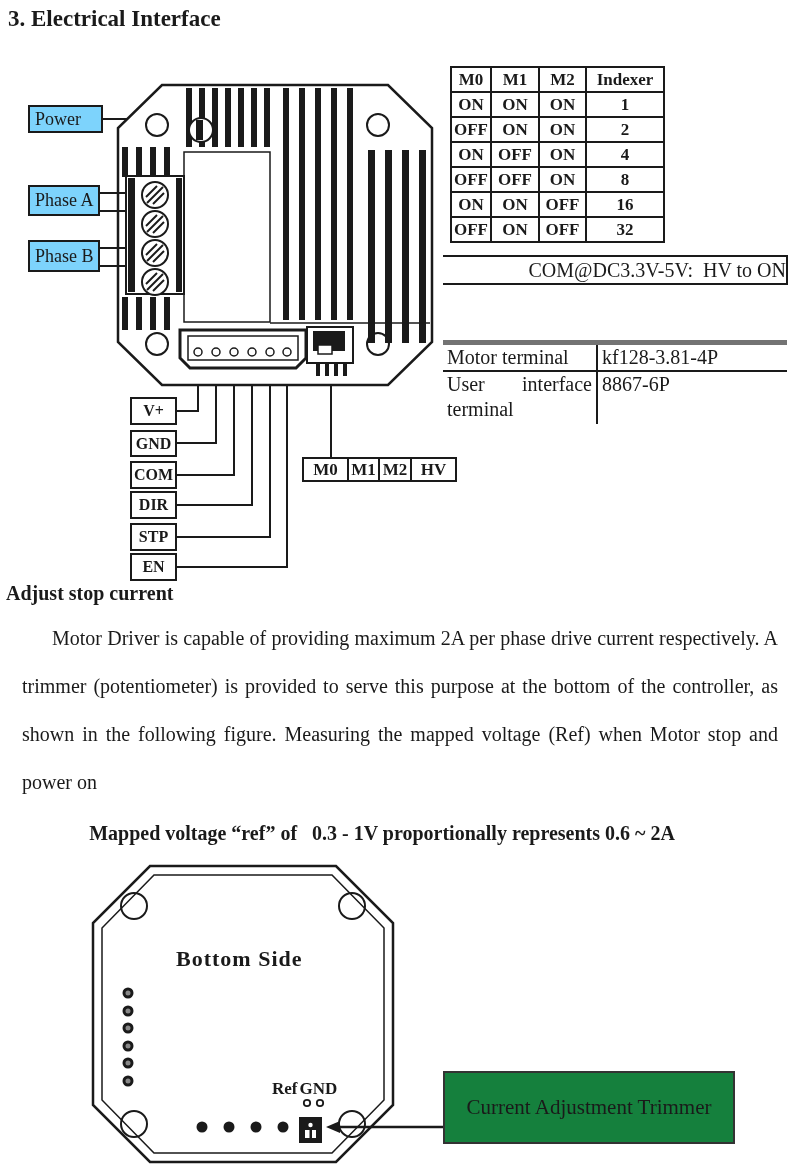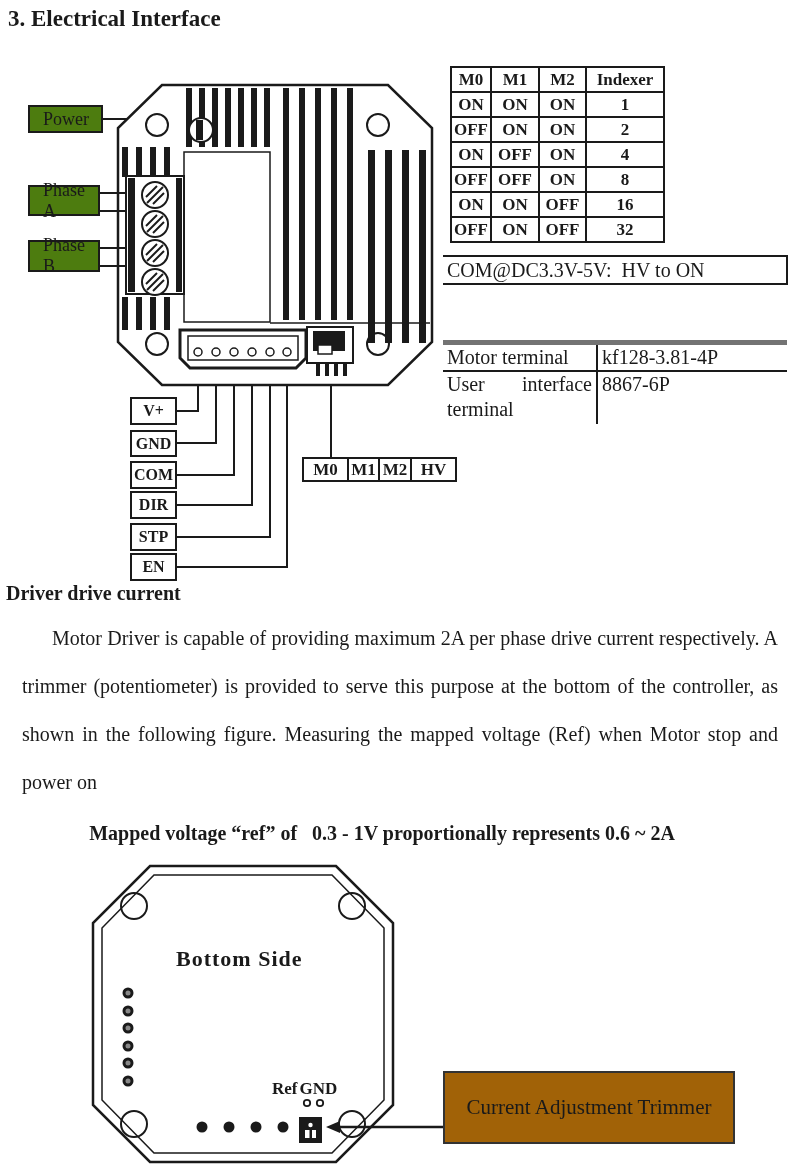--- a/index.html
+++ b/index.html
@@ -22,60 +22,60 @@
     font-size:20px;font-weight:bold;white-space:pre;
   }
   
   table{border-collapse:collapse;table-layout:fixed;}
   .indexer-table{left:450px;top:66px;}
   .indexer-table th,.indexer-table td{
     border:2px solid #1a1a1a;font-size:17px;font-weight:bold;
     text-align:center;height:23px;padding:0;
   }
   
-  .com-table{left:443px;top:255px;}
+  .com-table{left:443px;top:255px;text-align:right;}
   .com-table td{
     border-top:2px solid #1a1a1a;border-bottom:2px solid #1a1a1a;
     border-right:2px solid #1a1a1a;border-left:none;
     font-size:20px;height:26px;padding:0 0 0 4px;white-space:pre;
   }
   
   .terminal-table{left:443px;top:340px;}
   .terminal-table td{
     font-size:20px;vertical-align:top;padding:0 4px;line-height:25px;
   }
   .terminal-table tr.row-1 td{
     border-top:5px solid #737373;border-bottom:2px solid #1a1a1a;height:24px;
   }
   .terminal-table tr.row-2 td{border-bottom:none;height:52px;}
   .terminal-table td.t-label{border-right:2px solid #1a1a1a;text-align:justify;}
   
   .wire-box{
-    position:absolute;border:2px solid #1a1a1a;background:#4d7c0f;
-    display:flex;align-items:center;font-size:18px;padding-left:13px;
+    position:absolute;border:2px solid #1a1a1a;background:#7dd3fc;
+    display:flex;align-items:center;font-size:18px;padding-left:5px;
     box-sizing:border-box;
   }
   .pin-box{
     position:absolute;border:2px solid #1a1a1a;background:#fff;
     display:flex;align-items:center;justify-content:center;
     font-size:16px;font-weight:bold;box-sizing:border-box;
   }
   
   .mode-strip{left:302px;top:457px;}
   .mode-strip td{
     border:2px solid #1a1a1a;font-size:17px;font-weight:bold;
     text-align:center;height:21px;padding:0;
   }
   
   .bottom-side-label{left:176px;top:946px;font-size:22px;font-weight:bold;letter-spacing:1px;}
   .refgnd-label{left:272px;top:1079px;font-size:17px;font-weight:bold;display:flex;gap:2px;}
   .callout-box{
     left:443px;top:1071px;width:292px;height:73px;border:2px solid #333;
     display:flex;align-items:center;justify-content:center;font-size:21px;
-    box-sizing:border-box;background:#a16207;
+    box-sizing:border-box;background:#15803d;
   }
 </style>
 </head>
 <body>
 
 <svg width="800" height="1173" viewBox="0 0 800 1173">
   <g stroke="#1a1a1a" fill="none" stroke-width="2">
 
     <g>
 
@@ -344,21 +344,21 @@
   <tbody>
       <tr>
     <td>M0</td>
     <td>M1</td>
     <td>M2</td>
     <td>HV</td>
   </tr>
 </tbody>
   </table>
 
-<div class="abs section-heading">Driver drive current</div>
+<div class="abs section-heading">Adjust stop current</div>
 <div class="abs body-paragraph">Motor Driver is capable of providing maximum 2A per phase drive current respectively. A trimmer (potentiometer) is provided to serve this purpose at the bottom of the controller, as shown in the following figure. Measuring the mapped voltage (Ref) when Motor stop and power on</div>
 <div class="abs mapped-note">Mapped voltage “ref” of   0.3 - 1V proportionally represents 0.6 ~ 2A</div>
 
 <div class="abs bottom-side-label">Bottom Side</div>
 <div class="abs refgnd-label">
   <span>Ref</span>
   <span>GND</span>
 </div>
 <div class="abs callout-box">Current Adjustment Trimmer</div>
 

